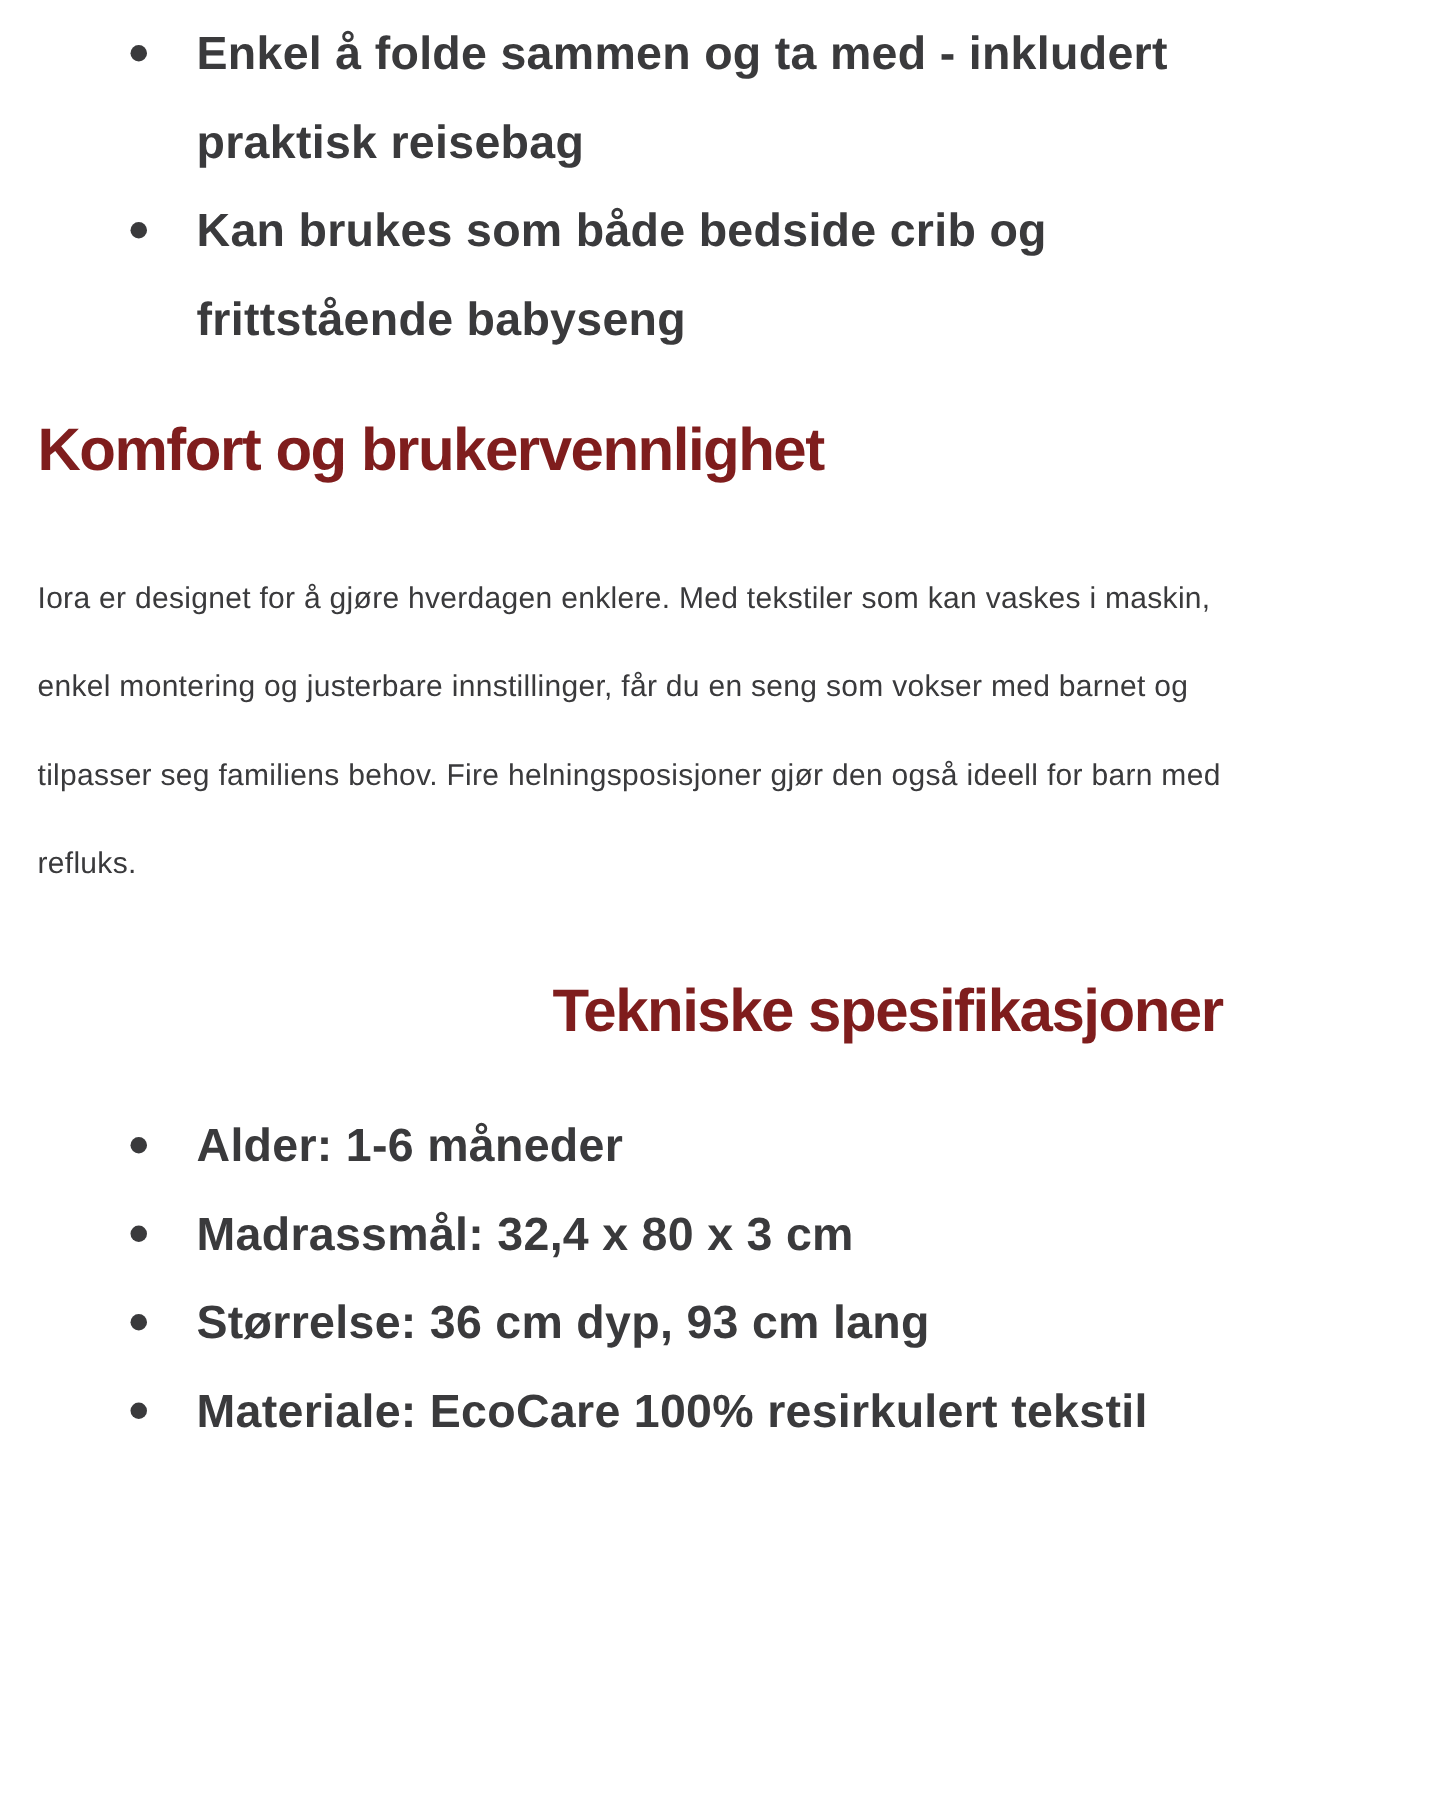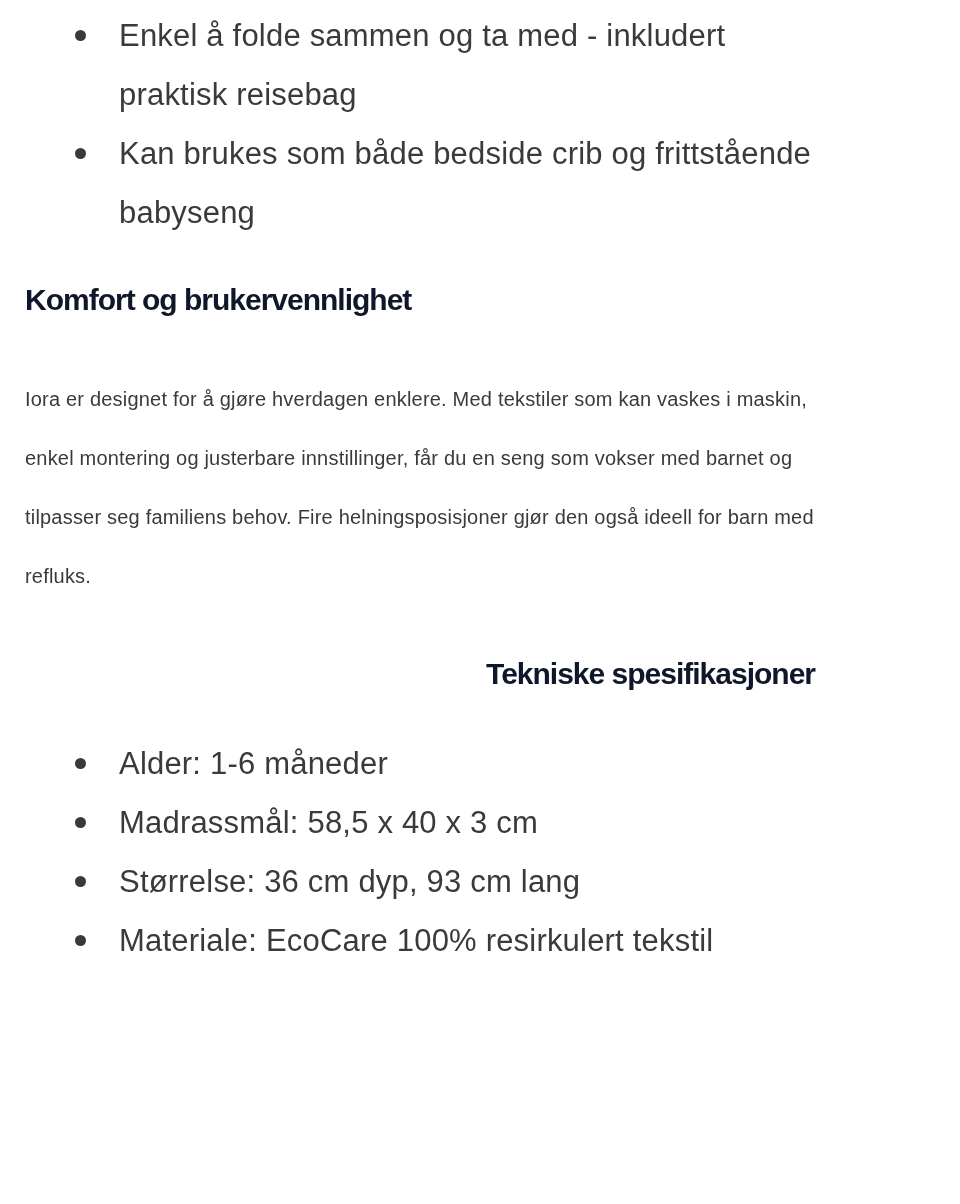--- a/index.html
+++ b/index.html
@@ -16,50 +16,51 @@
     -webkit-font-smoothing: antialiased;
   }
   .content {
     box-sizing: border-box;
     width: 960px;
     padding: 0 145px 0 25px; 
   }
   
   ul.bullets {
     list-style: none;
-    margin: 4px;
+    margin: 16px;
     padding: 0;
     font-size: 31px;
     line-height: 59px;
     letter-spacing: 0.2px;
+    font-weight: bold;
   }
   ul.bullets > li {
     position: relative;
     padding-left: 90px;
   }
   ul.bullets > li::before {
     content: "";
     position: absolute;
     left: 46px;
     top: 24px;
     width: 11px;
     height: 11px;
     border-radius: 50%;
     background: #3a3a3c;
   }
   ul.features { margin-top: 6px; }
   ul.specs    { margin-top: 35px; }
   
   h2.section-heading {
     margin: 0;
-    font-size: 30px;
+    font-size: 40px;
     line-height: 50px;
     font-weight: 700;
     letter-spacing: -1px;
-    color: #0f172a;
+    color: #7f1d1d;
   }
   h2.comfort { margin-top: 33px; }
   h2.specs-h { margin-top: 43px; text-align: right; }
   
   p.body-paragraph {
     margin: 45px 0 0 0;
     font-size: 20px;
     line-height: 59px;
     letter-spacing: 0.2px;
   }
@@ -75,18 +76,18 @@
   </ul>
 
   <h2 class="section-heading comfort">Komfort og brukervennlighet</h2>
 
   <p class="body-paragraph">Iora er designet for å gjøre hverdagen enklere. Med tekstiler som kan vaskes i maskin, enkel montering og justerbare innstillinger, får du en seng som vokser med barnet og tilpasser seg familiens behov. Fire helningsposisjoner gjør den også ideell for barn med refluks.</p>
 
   <h2 class="section-heading specs-h">Tekniske spesifikasjoner</h2>
 
   <ul class="bullets specs">
     <li>Alder: 1-6 måneder</li>
-    <li>Madrassmål: 58,5 x 40 x 3 cm</li>
+    <li>Madrassmål: 32,4 x 80 x 3 cm</li>
     <li>Størrelse: 36 cm dyp, 93 cm lang</li>
     <li>Materiale: EcoCare 100% resirkulert tekstil</li>
   </ul>
 
 </main>
 
 </body></html>

